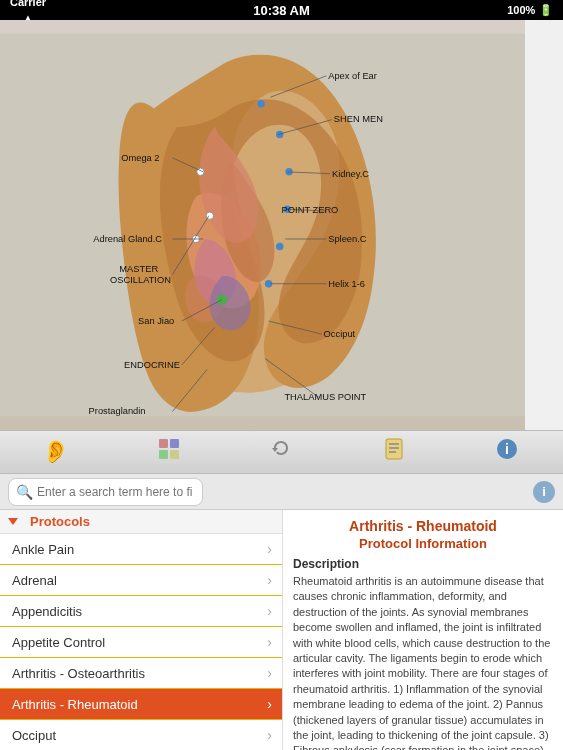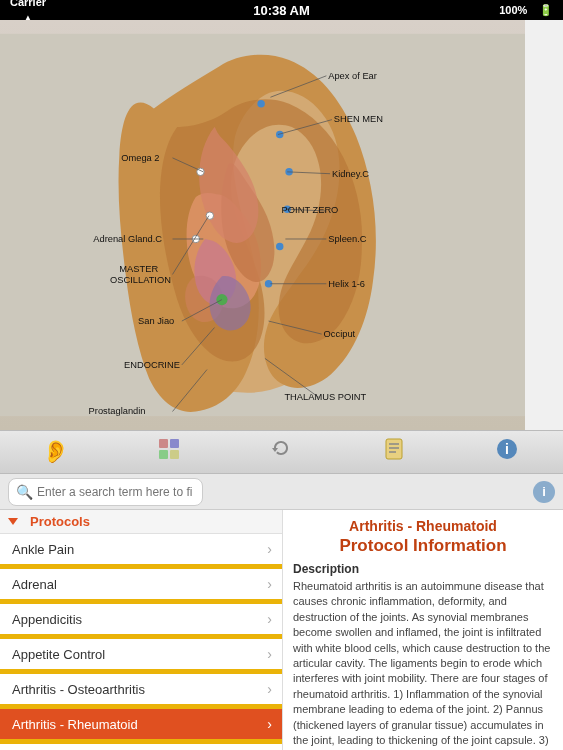--- a/index.html
+++ b/index.html
@@ -12,21 +12,21 @@
       display: flex;
       align-items: center;
       justify-content: space-between;
       padding: 0 10px;
       color: #fff;
       font-size: 11px;
       font-weight: 600;
     }
     #status-bar .left { display: flex; align-items: center; gap: 4px; flex-direction: column; }
     #status-bar .center { position: absolute; left: 50%; transform: translateX(-50%); font-size: 13px; font-weight: 600; color: #fff; }
-    #status-bar .right { display: flex; align-items: center; gap: 12px; font-size: 11px; }
+    #status-bar .right { display: flex; align-items: center; gap: 4px; font-size: 11px; }
 
     
     #ear-area {
       width: 525px;
       height: 410px;
       background: linear-gradient(180deg, #d8d0c8 0%, #c8c0b0 100%);
       position: relative;
       overflow: hidden;
     }
 
@@ -137,21 +137,21 @@
     .protocols-label {
       color: #e05020;
       font-size: 13px;
       font-weight: bold;
     }
     .protocol-item {
       display: flex;
       align-items: center;
       justify-content: space-between;
       padding: 7px 10px 7px 12px;
-      border-bottom: 5px solid #eab308;
+      border-bottom: 1px solid #eab308;
       cursor: pointer;
       font-size: 13px;
       color: #333;
     }
     .protocol-item.active {
       background: #e05020;
       color: #fff;
     }
     .protocol-item.active .chevron { color: #fff; }
     .chevron {
@@ -169,21 +169,21 @@
     }
     .info-title {
       color: #c04010;
       font-size: 14px;
       font-weight: bold;
       text-align: center;
       margin-bottom: 2px;
     }
     .info-subtitle {
       color: #c04010;
-      font-size: 17px;
+      font-size: 13px;
       font-weight: bold;
       text-align: center;
       margin-bottom: 6px;
     }
     .info-section-label {
       font-size: 12px;
       font-weight: bold;
       color: #333;
       margin-bottom: 3px;
     }

